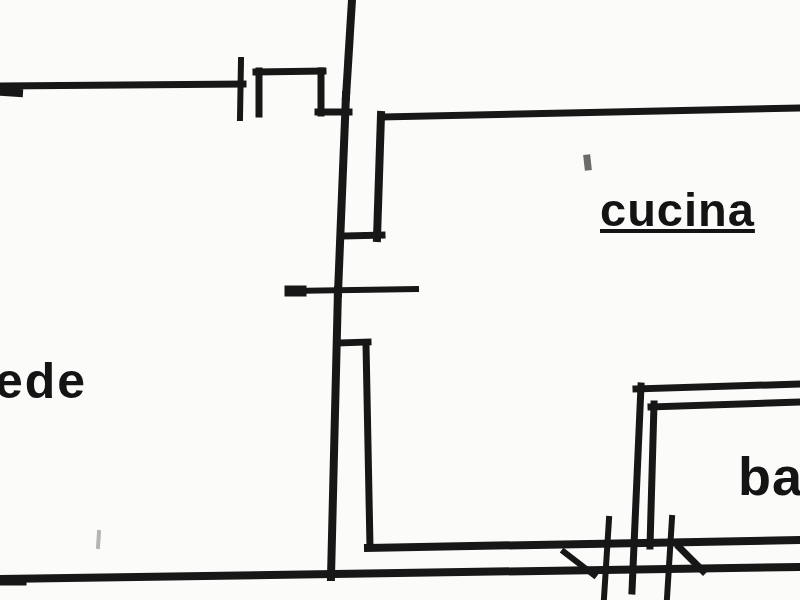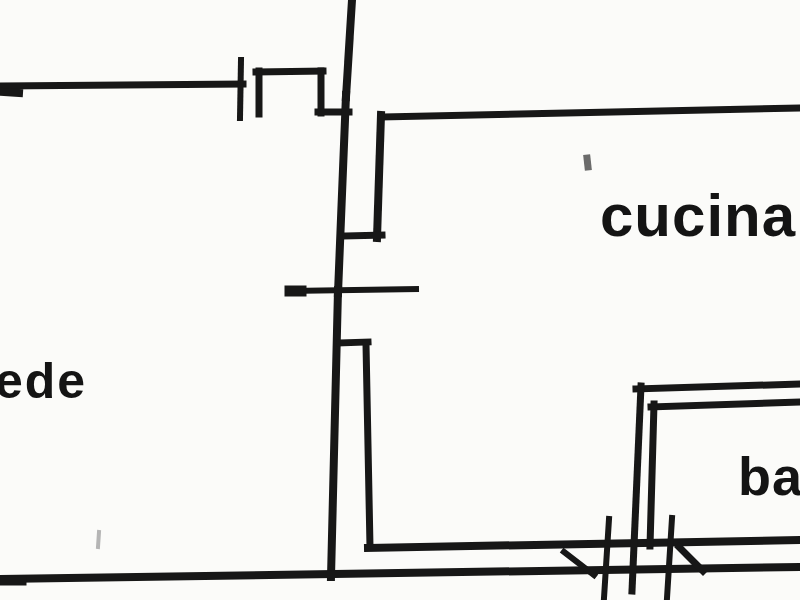--- a/index.html
+++ b/index.html
@@ -31,22 +31,23 @@
   }
   .label-left-room {
     left: -5px;
     top: 356px;
     font-size: 50px;
     letter-spacing: 2px;
   }
   .label-kitchen {
     left: 600px;
     top: 186px;
-    font-size: 60px;
+    font-size: 47px;
     letter-spacing: 1px;
+    text-decoration: underline;
   }
   .label-bathroom {
     left: 738px;
     top: 449px;
     font-size: 54px;
     letter-spacing: 1px;
   }
 </style>
 </head>
 <body>

